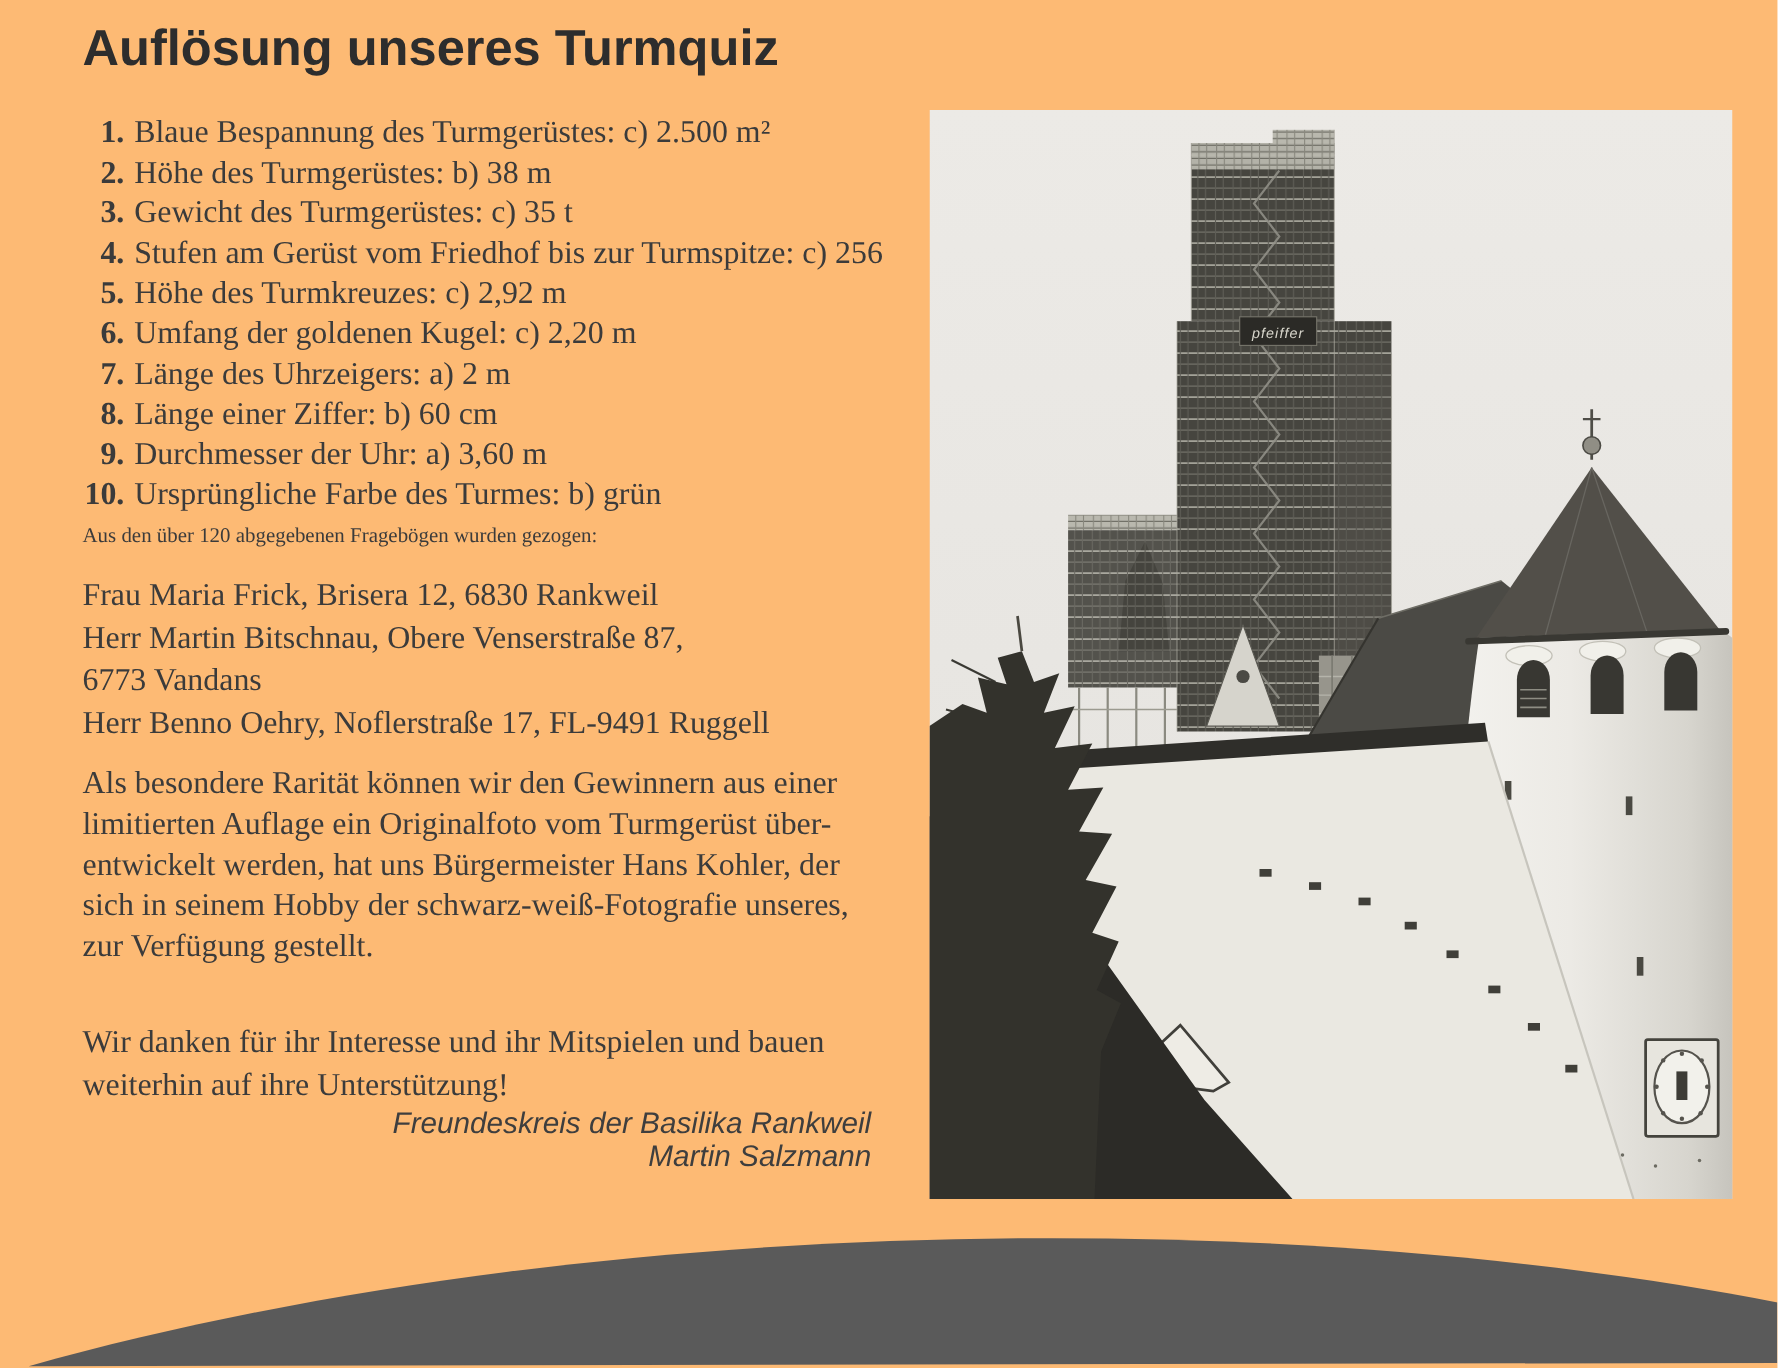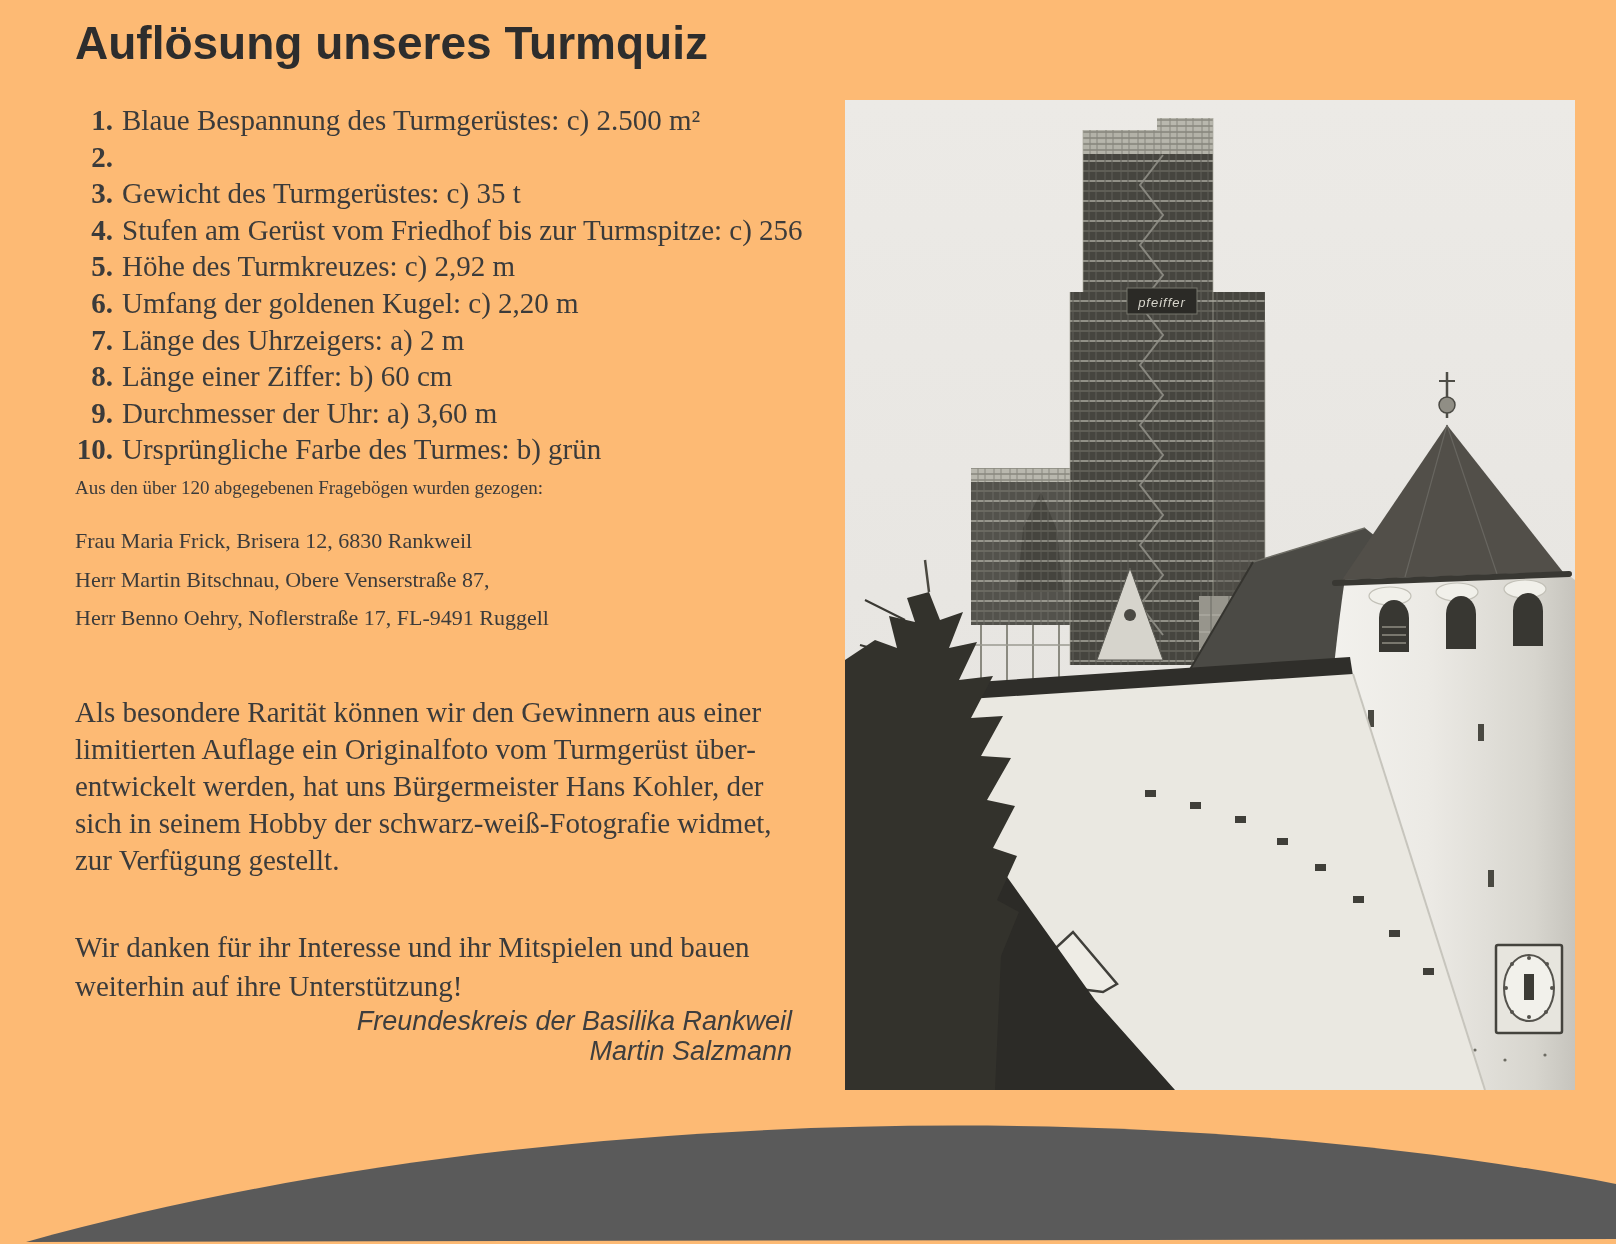--- a/index.html
+++ b/index.html
@@ -6,21 +6,21 @@
   .page{position:relative;width:1616px;height:1244px;background:#fdba74;overflow:hidden;
         font-family:"Liberation Serif", serif;color:#3b3b3b;}
   .title{position:absolute;left:75px;top:16px;margin:0;
          font-family:"Liberation Sans", sans-serif;font-size:46px;font-weight:bold;
          color:#2d2d2d;letter-spacing:0px;}
   .quiz{position:absolute;left:75px;top:102px;width:740px;font-size:29px;line-height:36.6px;}
   .qrow{display:flex;}
   .qnum{width:38px;text-align:right;font-weight:bold;flex:0 0 38px;}
   .qtext{margin-left:9px;white-space:nowrap;}
   .intro{position:absolute;left:75px;top:477px;margin:0;font-size:19px;}
-  .winners{position:absolute;left:75px;top:522px;font-size:22px;line-height:38.5px;}
+  .winners{position:absolute;left:75px;top:522px;font-size:29px;line-height:38.5px;}
   .rarity{position:absolute;left:75px;top:694px;font-size:29px;line-height:37px;width:730px;}
   .thanks{position:absolute;left:75px;top:928px;font-size:29px;line-height:38.5px;width:730px;}
   .signature{position:absolute;left:75px;top:1006px;width:717px;text-align:right;
              font-family:"Liberation Sans", sans-serif;font-style:italic;font-size:27px;
              line-height:30px;color:#3e3e3e;}
   .photo{position:absolute;left:845px;top:100px;width:730px;height:990px;}
   .photo svg{display:block;}
   .footer-curve{position:absolute;left:0;top:1034px;width:1616px;height:210px;}
 </style>
 </head>
@@ -30,20 +30,21 @@
 
   <h1 class="title">Auflösung unseres Turmquiz</h1>
 
   <div class="quiz">
     <div class="qrow">
         <span class="qnum">1.</span>
         <span class="qtext">Blaue Bespannung des Turmgerüstes: c) 2.500 m²</span>
       </div>
     <div class="qrow">
         <span class="qnum">2.</span>
+        <span class="qtext">Höhe des Turmgerüstes: b) 38 m</span>
       </div>
     <div class="qrow">
         <span class="qnum">3.</span>
         <span class="qtext">Gewicht des Turmgerüstes: c) 35 t</span>
       </div>
     <div class="qrow">
         <span class="qnum">4.</span>
         <span class="qtext">Stufen am Gerüst vom Friedhof bis zur Turmspitze: c) 256</span>
       </div>
     <div class="qrow">
@@ -70,28 +71,29 @@
         <span class="qnum">10.</span>
         <span class="qtext">Ursprüngliche Farbe des Turmes: b) grün</span>
       </div>
   </div>
 
   <p class="intro">Aus den über 120 abgegebenen Fragebögen wurden gezogen:</p>
 
   <div class="winners">
     <div>Frau Maria Frick, Brisera 12, 6830 Rankweil</div>
     <div>Herr Martin Bitschnau, Obere Venserstraße 87,</div>
+    <div>6773 Vandans</div>
     <div>Herr Benno Oehry, Noflerstraße 17, FL-9491 Ruggell</div>
   </div>
 
   <div class="rarity">
     <div>Als besondere Rarität können wir den Gewinnern aus einer</div>
     <div>limitierten Auflage ein Originalfoto vom Turmgerüst über-</div>
     <div>entwickelt werden, hat uns Bürgermeister Hans Kohler, der</div>
-    <div>sich in seinem Hobby der schwarz-weiß-Fotografie widmet,</div>
+    <div>sich in seinem Hobby der schwarz-weiß-Fotografie unseres,</div>
     <div>zur Verfügung gestellt.</div>
   </div>
 
   <div class="thanks">
     <div>Wir danken für ihr Interesse und ihr Mitspielen und bauen</div>
     <div>weiterhin auf ihre Unterstützung!</div>
   </div>
 
   <div class="signature">
     <div>Freundeskreis der Basilika Rankweil</div>

